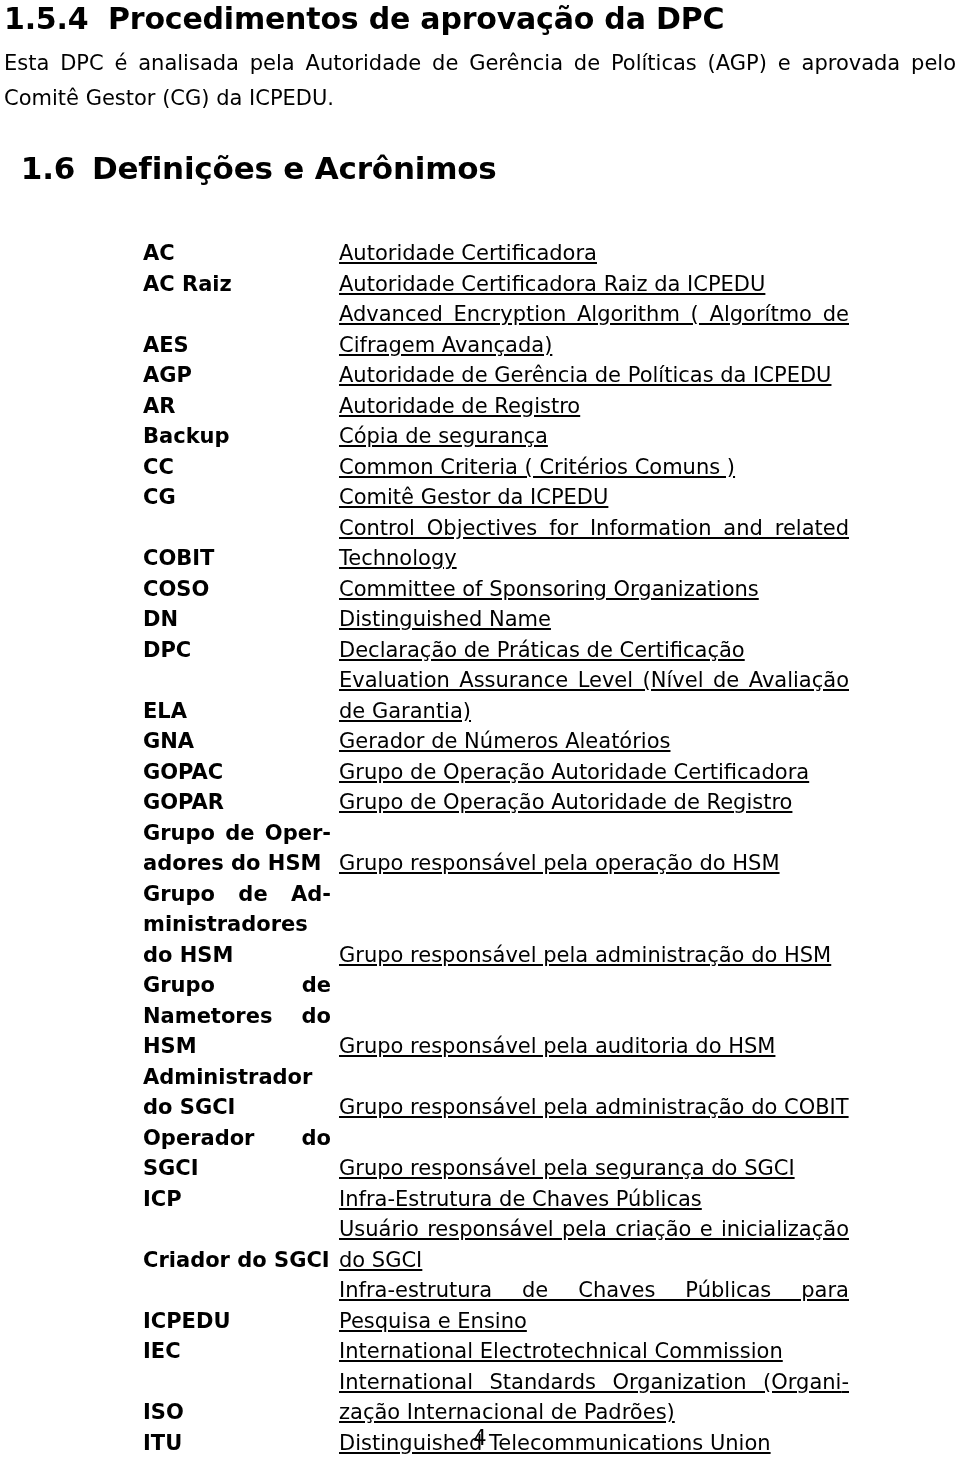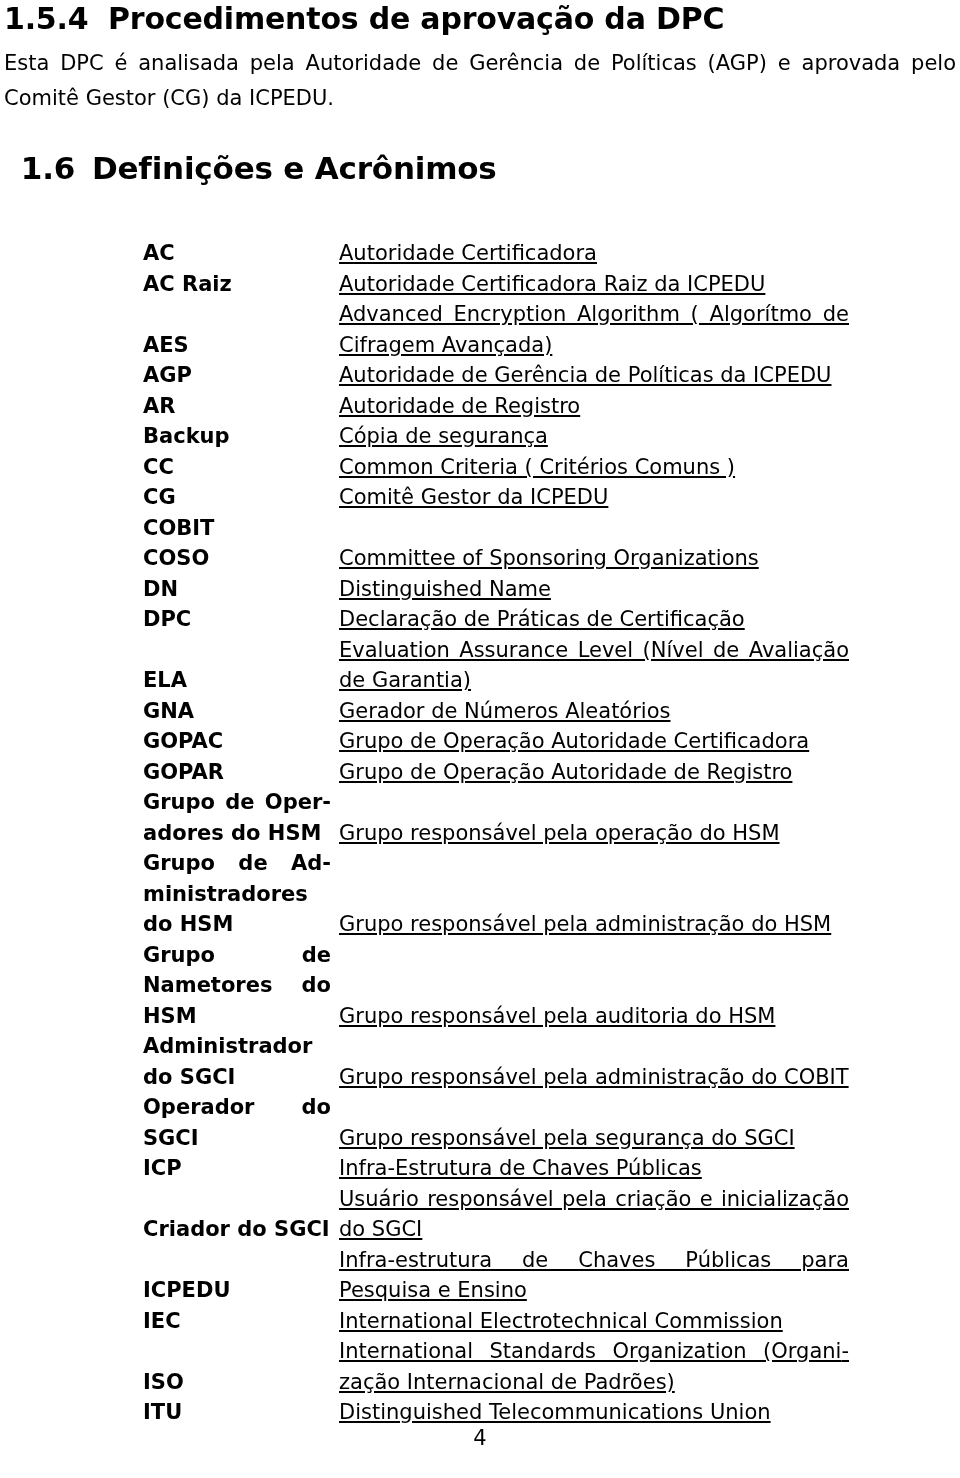--- a/index.html
+++ b/index.html
@@ -156,20 +156,21 @@
       <div class="defrow">
         <div class="term">CC</div>
         <div class="desc">Common Criteria ( Critérios Comuns )</div>
       </div>
       <div class="defrow">
         <div class="term">CG</div>
         <div class="desc">Comitê Gestor da ICPEDU</div>
       </div>
       <div class="defrow">
         <div class="term">COBIT</div>
+        <div class="desc">Control Objectives for Information and related Technology</div>
       </div>
       <div class="defrow">
         <div class="term">COSO</div>
         <div class="desc">Committee of Sponsoring Organizations</div>
       </div>
       <div class="defrow">
         <div class="term">DN</div>
         <div class="desc">Distinguished Name</div>
       </div>
       <div class="defrow">

